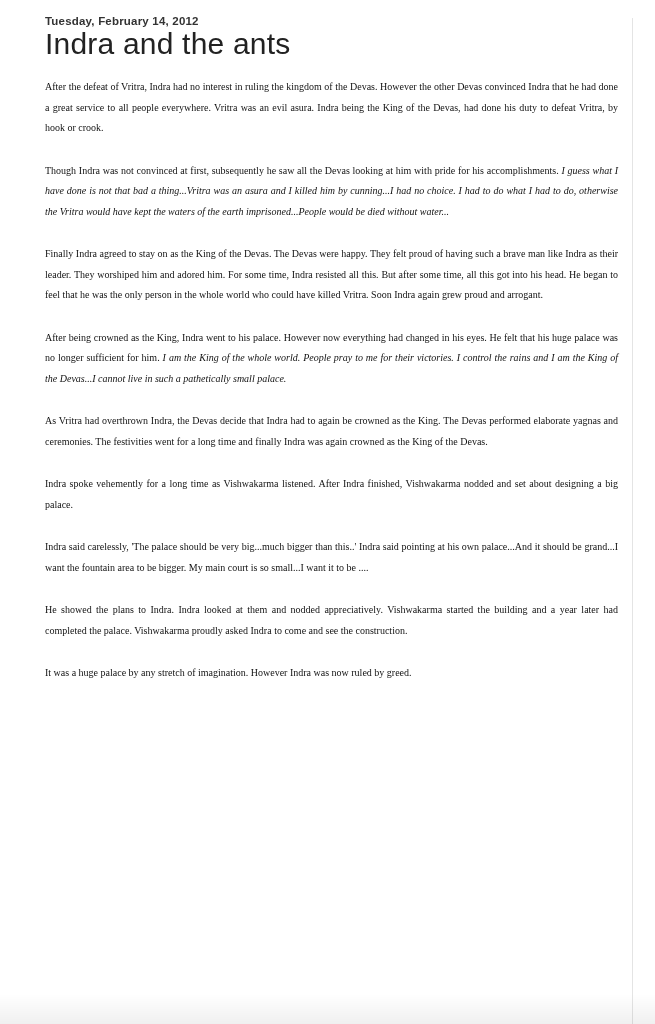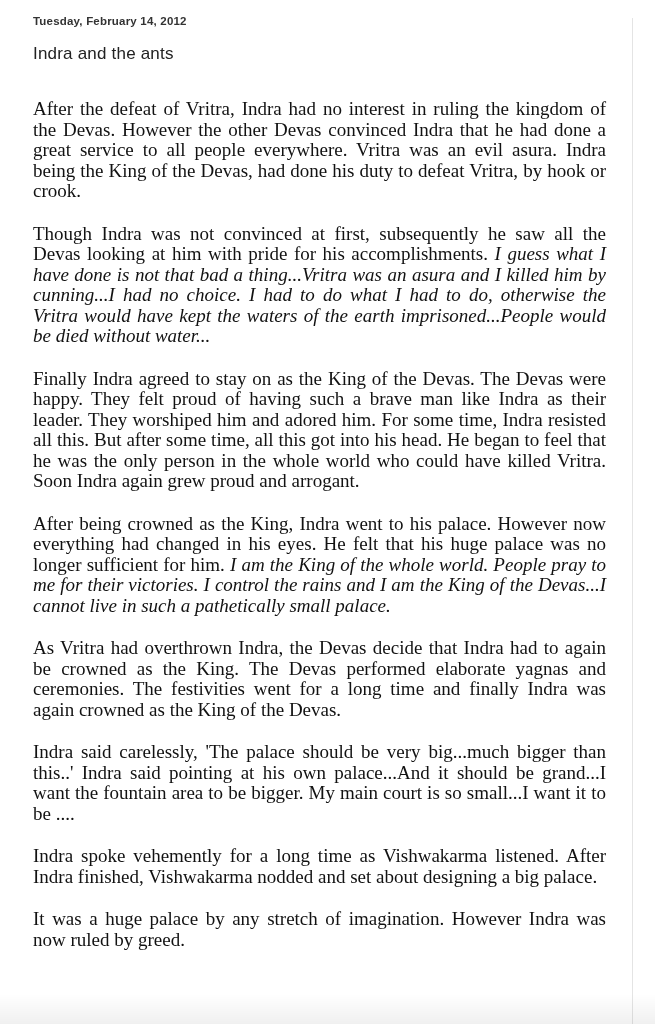--- a/index.html
+++ b/index.html
@@ -7,44 +7,43 @@
     width: 655px;
     height: 1024px;
     background: #ffffff;
     overflow: hidden;
     position: relative;
     font-family: "Liberation Serif", serif;
   }
   .main-column {
     position: absolute;
     top: 0;
-    left: 4px;
+    left: 16px;
     width: 604px;
     padding: 15px 0 0 29px;
     box-sizing: border-box;
   }
   .post-date {
     font-family: "Liberation Sans", sans-serif;
     font-size: 11.5px;
     font-weight: bold;
     color: #333333;
     letter-spacing: 0.2px;
   }
   .post-title {
     font-family: "Liberation Sans", sans-serif;
-    font-size: 17px;
+    font-size: 30px;
     font-weight: 400;
     color: #222222;
-    margin-top: 17px;
     letter-spacing: 0.2px;
   }
   .post-body {
-    margin-top: 35px;
+    margin-top: 16px;
     width: 573px;
-    font-size: 19px;
+    font-size: 10px;
     line-height: 20.5px;
     color: #121212;
     text-align: justify;
   }
   .post-body p {
     margin: 22px 0 0 0;
   }
   .post-body p:first-child {
     margin-top: 0;
   }
@@ -74,20 +73,21 @@
 
 <div class="main-column">
   <div class="post-date">Tuesday, February 14, 2012</div>
   <div class="post-title">Indra and the ants</div>
   <div class="post-body">
       <p><span>After the defeat of Vritra, Indra had no interest in ruling the kingdom of the Devas. However the other Devas convinced Indra that he had done a great service to all people everywhere. Vritra was an evil asura. Indra being the King of the Devas, had done his duty to defeat Vritra, by hook or crook.</span></p>
       <p><span>Though Indra was not convinced at first, subsequently he saw all the Devas looking at him with pride for his accomplishments. </span><i>I guess what I have done is not that bad a thing...Vritra was an asura and I killed him by cunning...I had no choice. I had to do what I had to do, otherwise the Vritra would have kept the waters of the earth imprisoned...People would be died without water...</i></p>
       <p><span>Finally Indra agreed to stay on as the King of the Devas. The Devas were happy. They felt proud of having such a brave man like Indra as their leader. They worshiped him and adored him. For some time, Indra resisted all this. But after some time, all this got into his head. He began to feel that he was the only person in the whole world who could have killed Vritra. Soon Indra again grew proud and arrogant.</span></p>
       <p><span>After being crowned as the King, Indra went to his palace. However now everything had changed in his eyes. He felt that his huge palace was no longer sufficient for him. </span><i>I am the King of the whole world. People pray to me for their victories. I control the rains and I am the King of the Devas...I cannot live in such a pathetically small palace.</i></p>
       <p><span>As Vritra had overthrown Indra, the Devas decide that Indra had to again be crowned as the King. The Devas performed elaborate yagnas and ceremonies. The festivities went for a long time and finally Indra was again crowned as the King of the Devas.</span></p>
+      <p><span>Indra spoke vehemently for a long time as Vishwakarma listened. After Indra finished, Vishwakarma nodded and set about designing a big palace.</span></p>
       <p><span>Indra said carelessly, 'The palace should be very big...much bigger than this..' Indra said pointing at his own palace...And it should be grand...I want the fountain area to be bigger. My main court is so small...I want it to be ....</span></p>
-      <p><span>Indra spoke vehemently for a long time as Vishwakarma listened. After Indra finished, Vishwakarma nodded and set about designing a big palace.</span></p>
+      <p><span>He showed the plans to Indra. Indra looked at them and nodded appreciatively. Vishwakarma started the building and a year later had completed the palace. Vishwakarma proudly asked Indra to come and see the construction.</span></p>
       <p><span>It was a huge palace by any stretch of imagination. However Indra was now ruled by greed.</span></p>
     </div>
 </div>
 
 <div class="right-border"></div>
 <div class="bottom-fade"></div>
 
 </body></html>

